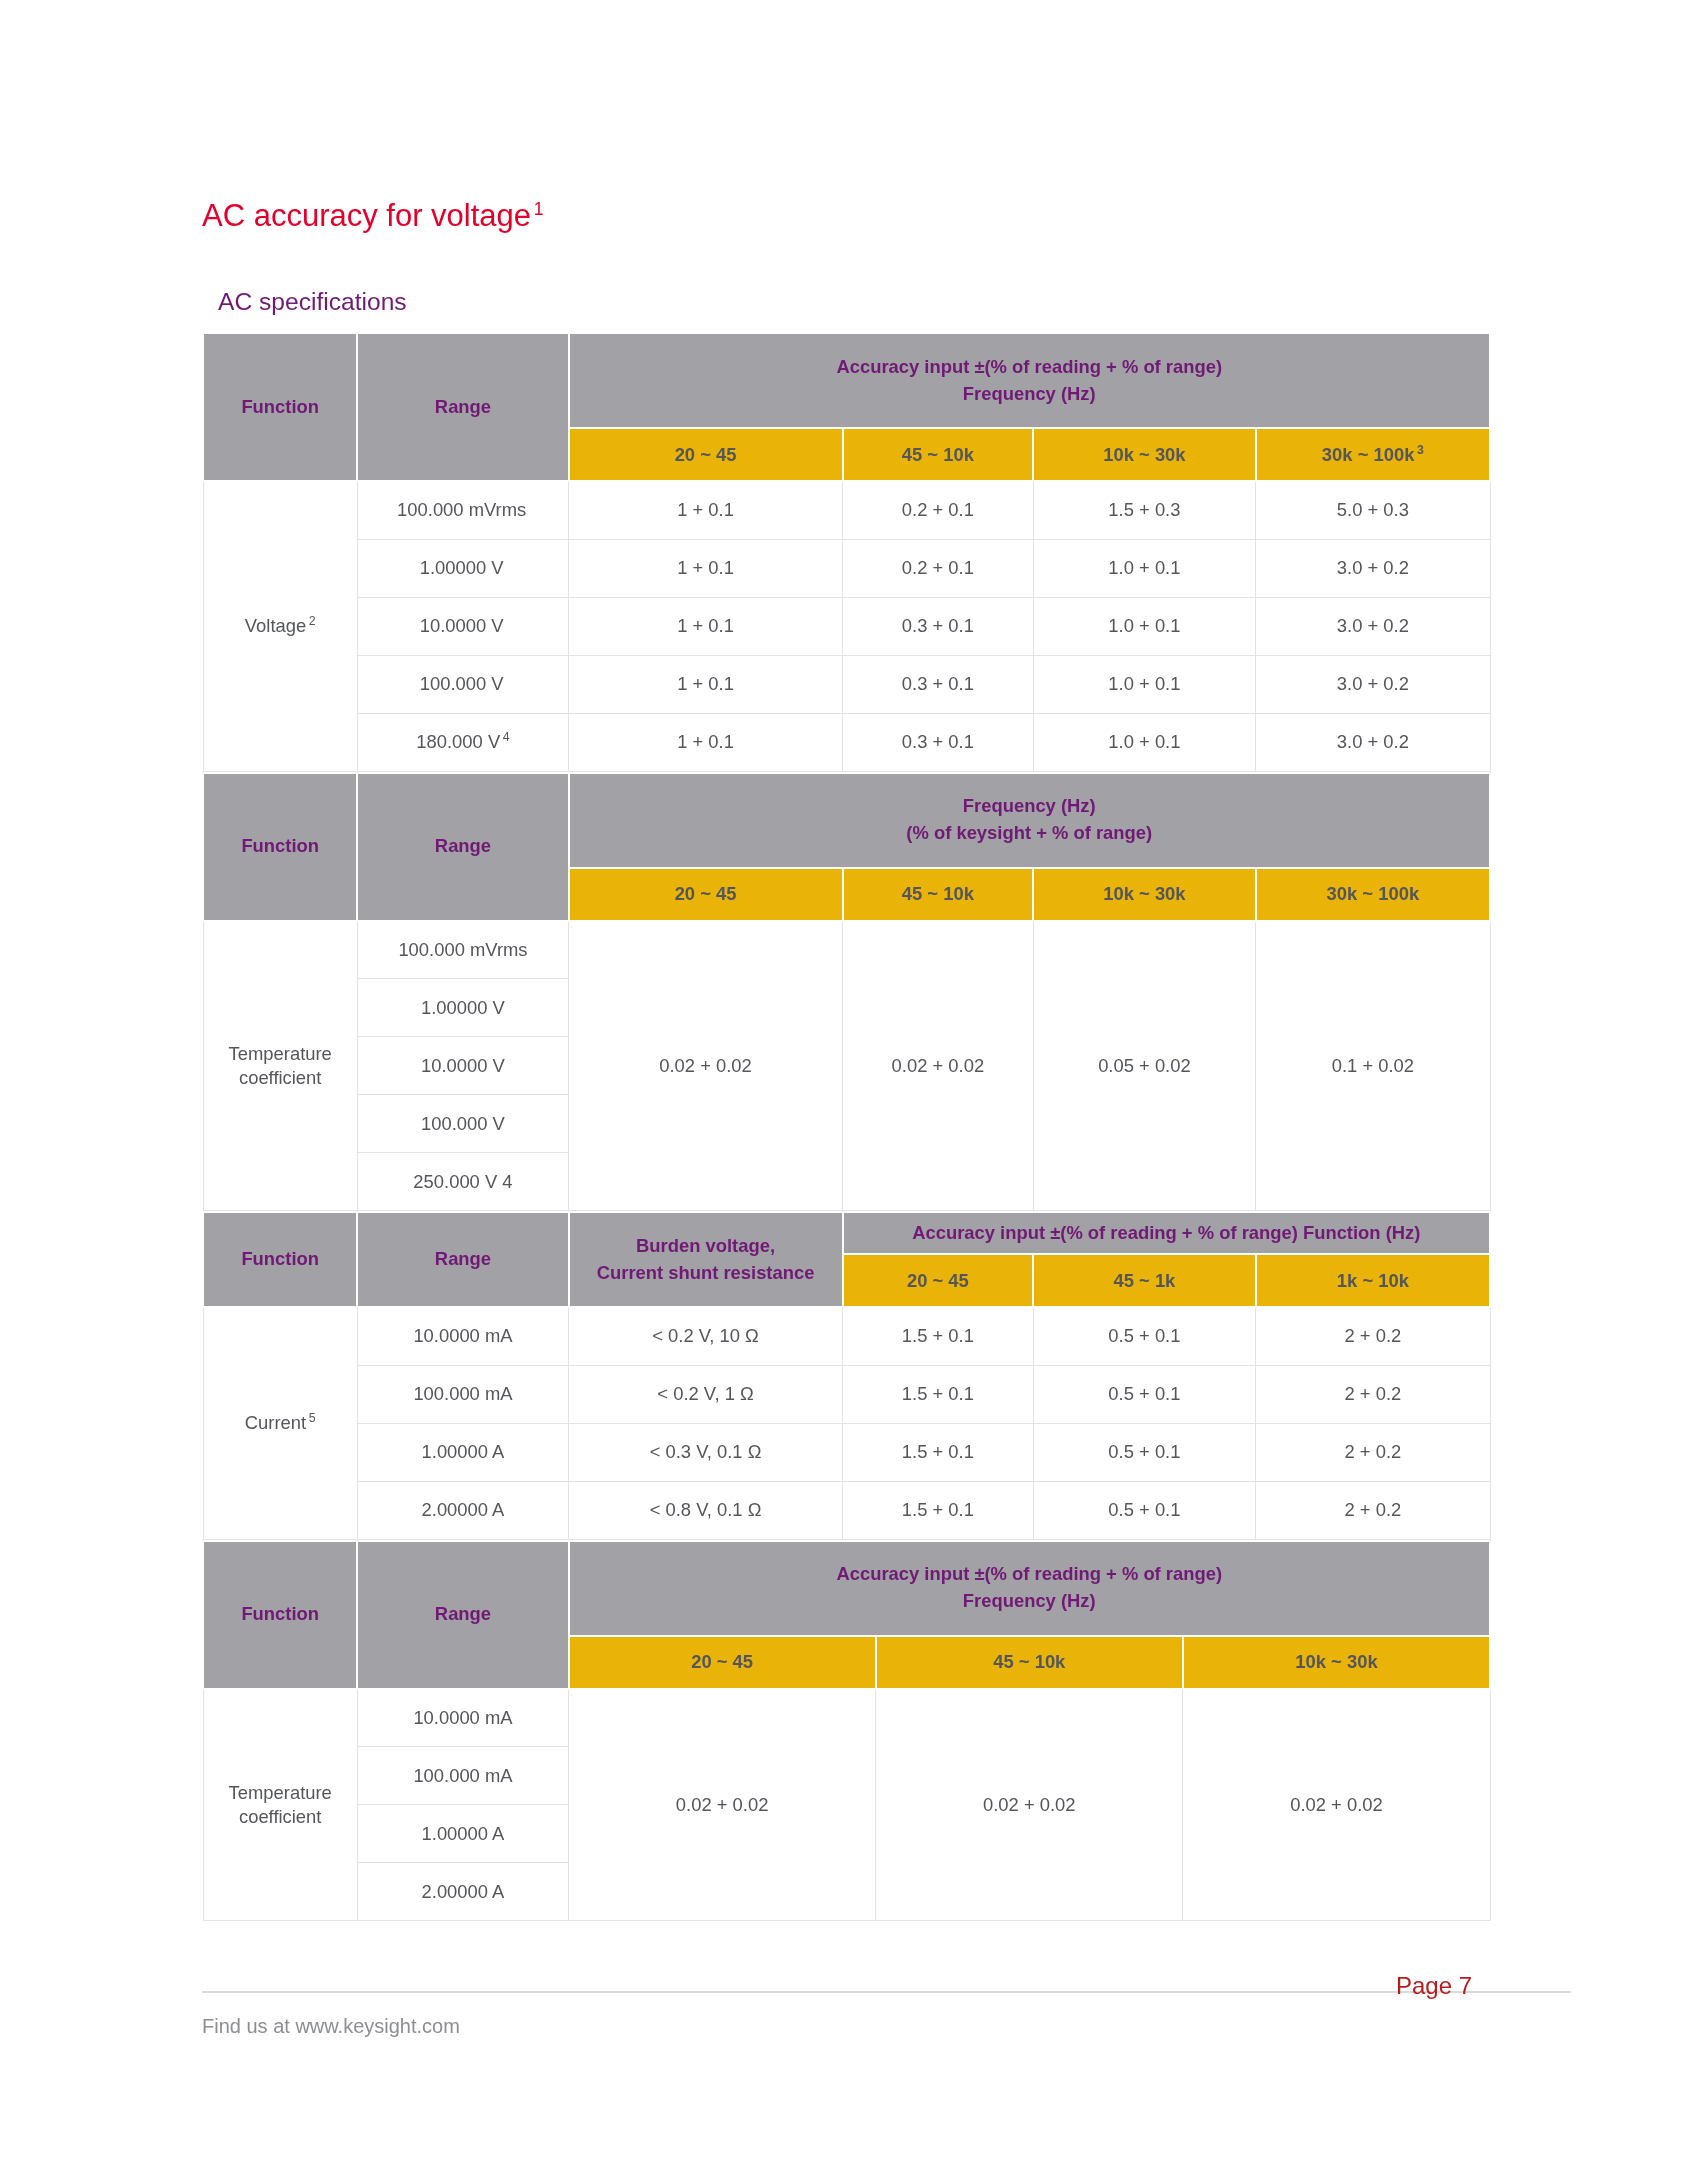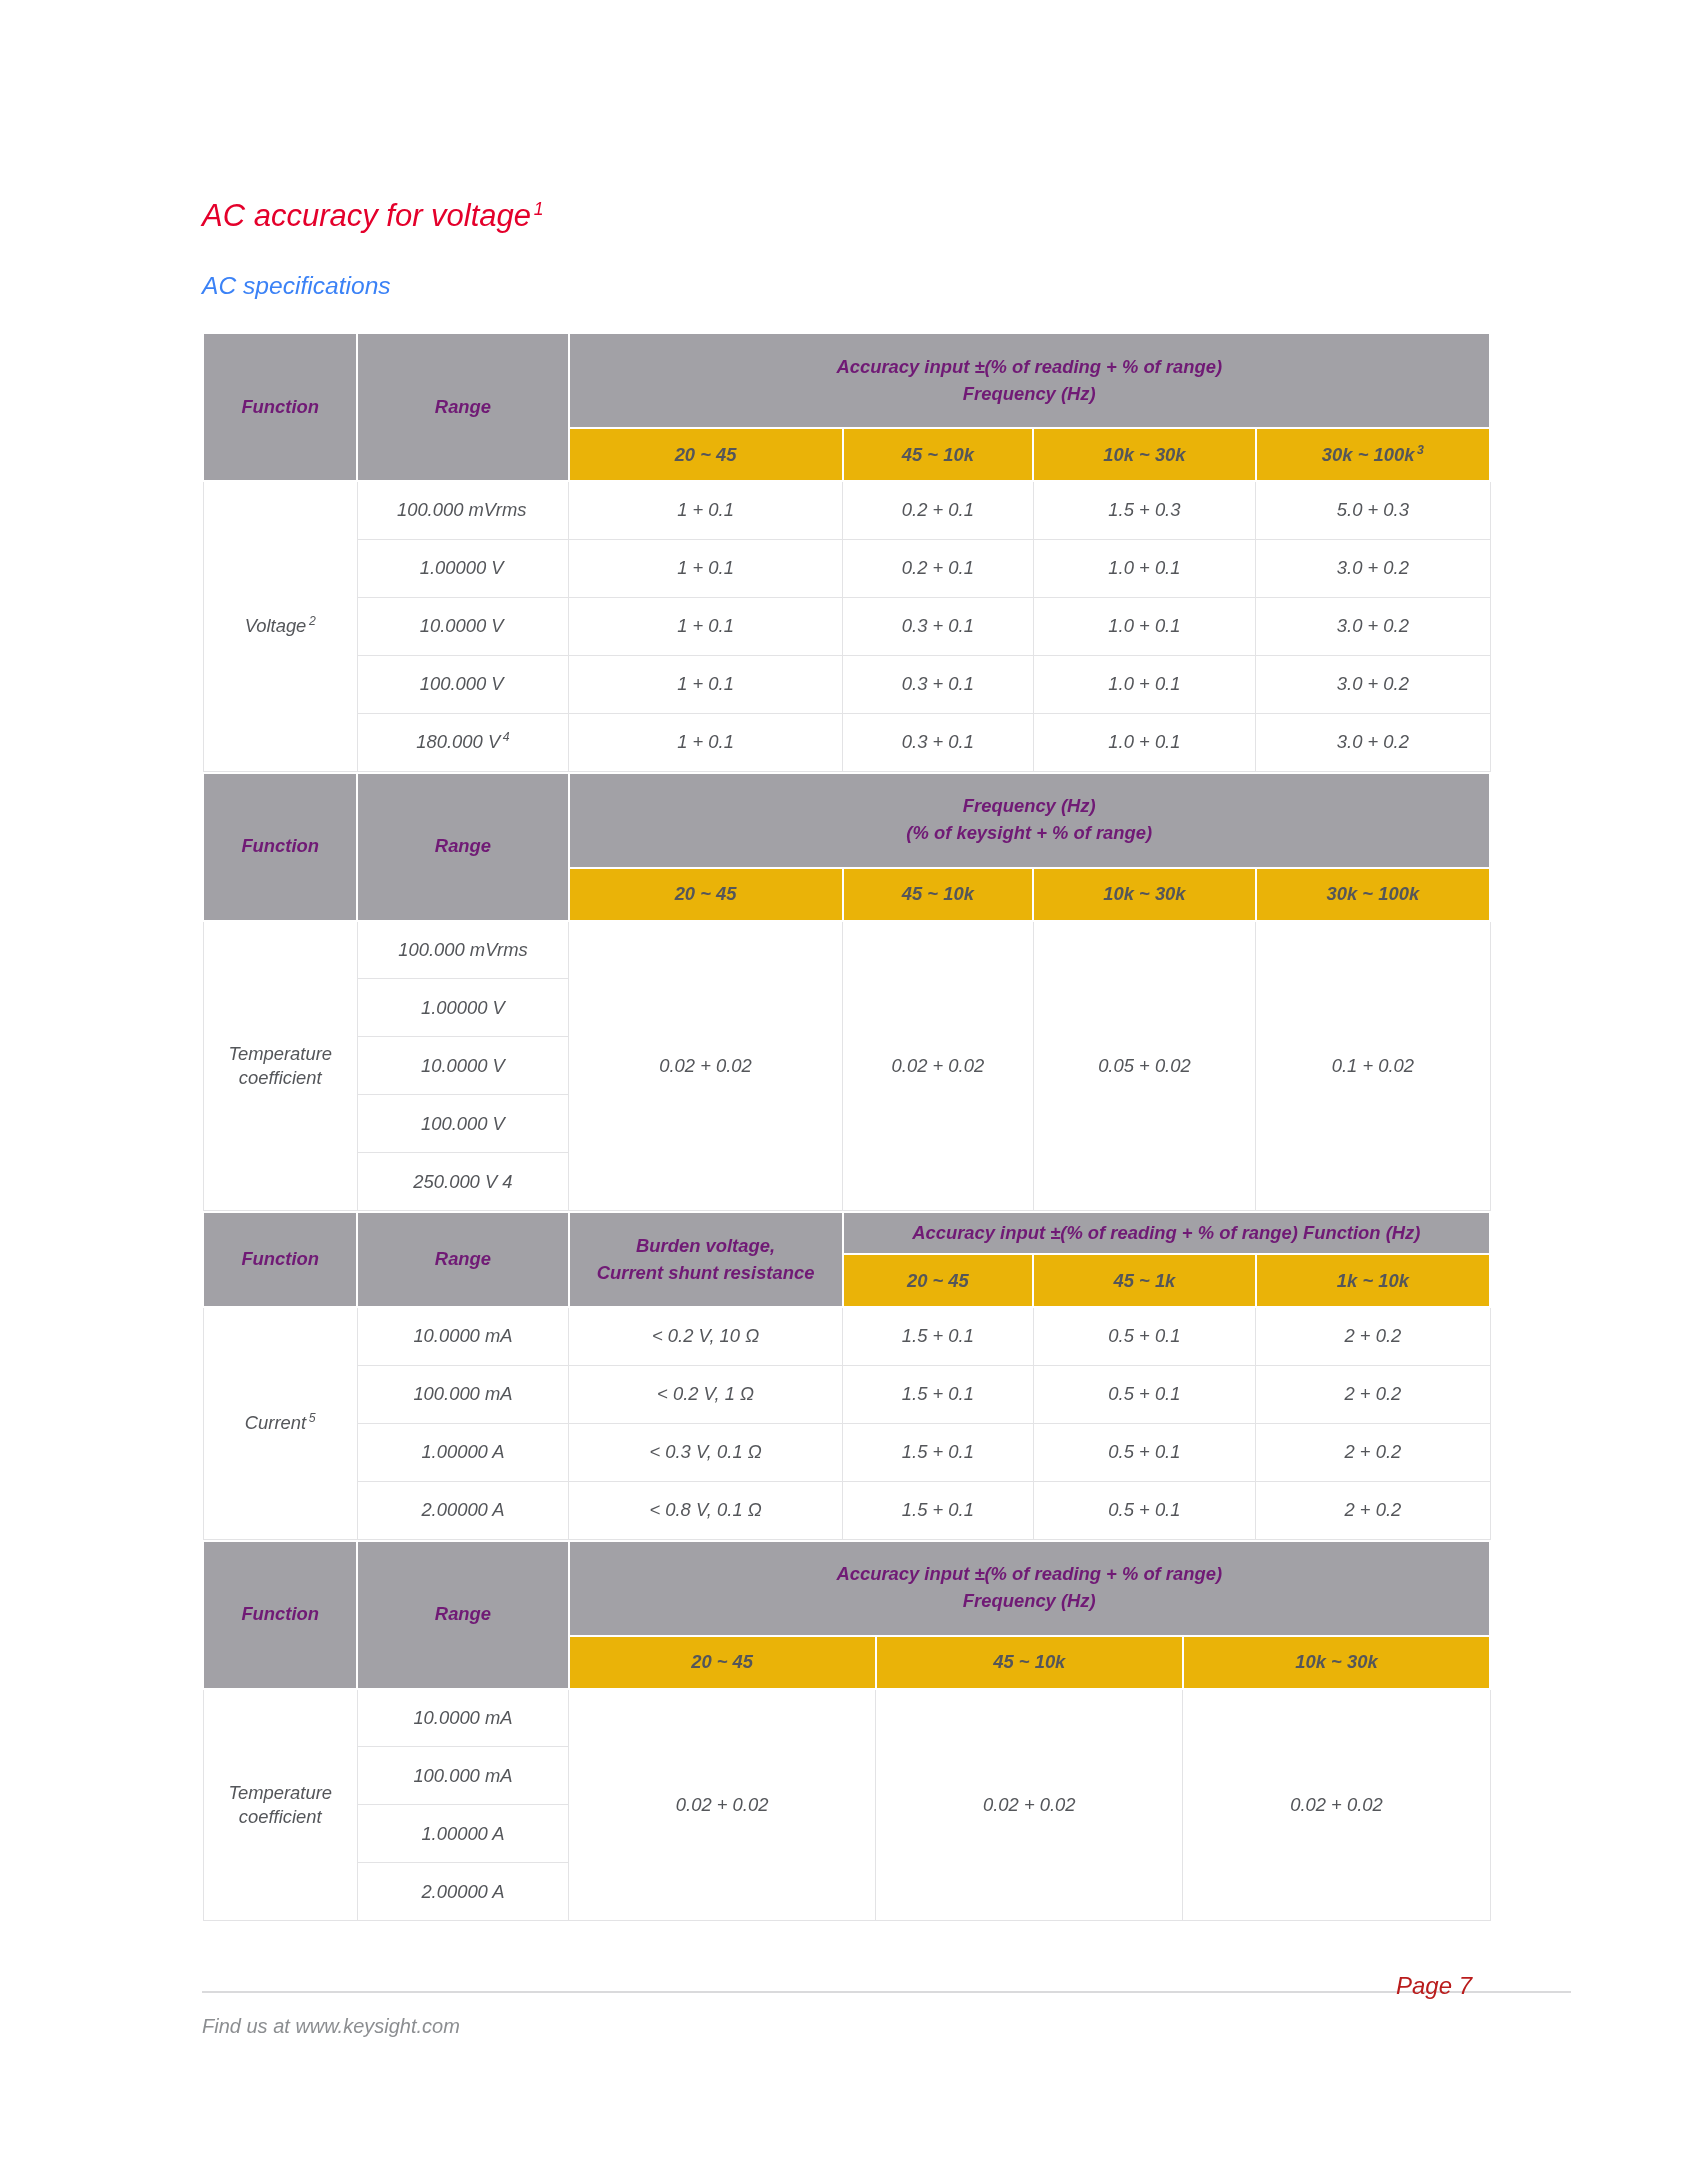--- a/index.html
+++ b/index.html
@@ -3,25 +3,25 @@
 <meta charset="utf-8">
 <style>
   * { box-sizing: border-box; }
   html, body { margin: 0; padding: 0; }
   body {
     width: 1685px; height: 2180px;
     background: #ffffff;
     font-family: "Liberation Sans", sans-serif;
     color: #54565A;
   }
-  .page { position: relative; width: 1586px; height: 2180px; overflow: hidden; background:#fff;font-style:italic; }
+  .page { position: relative; width: 1586px; height: 2180px; overflow: hidden; background:#fff; }
 
   .title { position: absolute; left: 202px; top: 198px; margin: 0; font-size: 31px; font-weight: 400; color: #E4002B; }
   .title sup { font-size: 17.6px; }
-  .subtitle { position: absolute; left: 202px; top: 272px; margin: 0; font-size: 24.6px; font-weight: 400; color: #3b82f6; }
+  .subtitle { position: absolute; left: 202px; top: 272px; margin: 16px; font-size: 24.6px; font-weight: 400; color: #701a75; }
 
   .tables { position: absolute; left: 202px; top: 332px; width: 1289px; }
   table.spec { border-collapse: collapse; table-layout: fixed; width: 1289px; }
   th, td { padding: 0 5.3px; vertical-align: middle; }
   .hdr {
     background: #A2A1A6; color: #701a75;
     font-size: 18.4px; font-weight: 700; text-align: center;
     border: 2.6px solid #ffffff; line-height: 1.45;
   }
   .subhdr {

